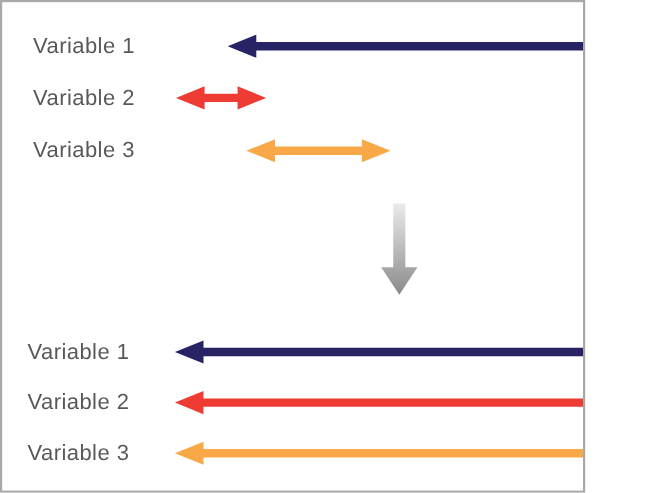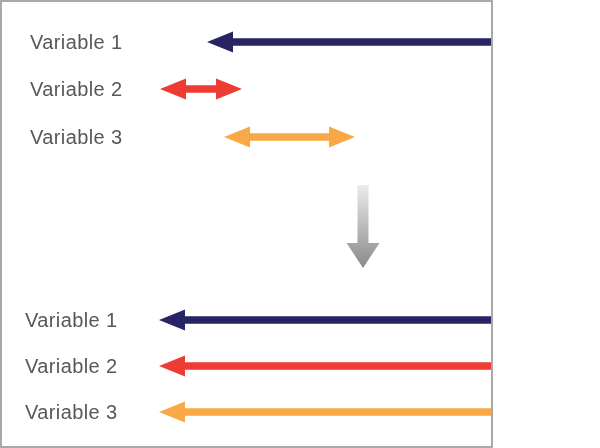--- a/index.html
+++ b/index.html
@@ -3,21 +3,21 @@
 <meta charset="utf-8">
 <style>
   html, body {
     margin: 0;
     padding: 0;
     background: #ffffff;
     font-family: "Liberation Sans", sans-serif;
   }
   .canvas {
     position: relative;
-    width: 493px;
+    width: 532px;
     height: 448px;
     box-sizing: border-box;
     background: #ffffff;
     border: 2px solid #a9a9a9;
     overflow: hidden;
   }
   .arrows-layer {
     position: absolute;
     left: 0;
     top: 0;

